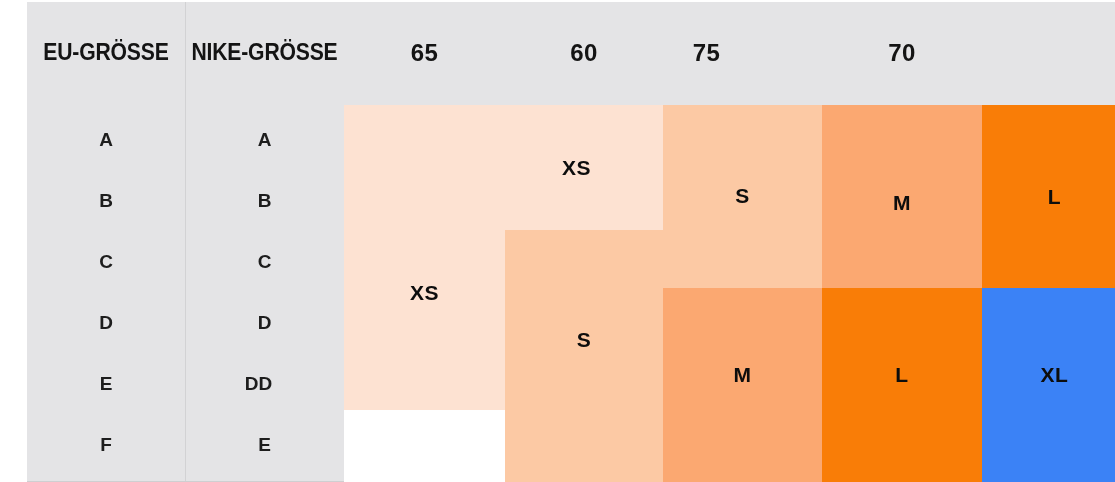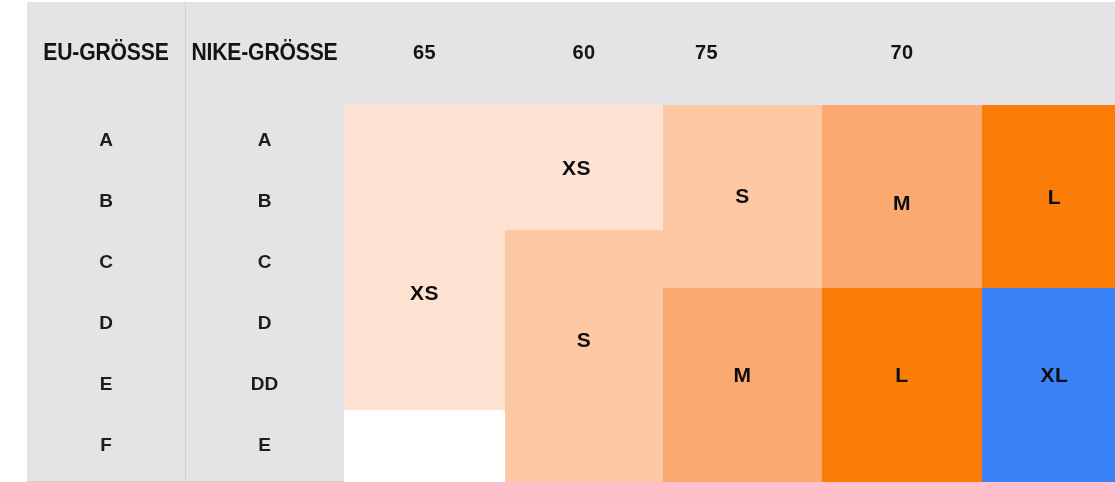--- a/index.html
+++ b/index.html
@@ -36,21 +36,21 @@
 
   
   .header-strip{
     position:absolute;left:317px;top:0;
     width:798px;height:105px;
     background:#e4e4e6;
   }
   .hdr-cell{
     position:absolute;top:0;height:105px;
     display:flex;align-items:center;justify-content:center;
-    font-size:20px;font-weight:700;color:#141414;
+    font-size:24px;font-weight:700;color:#141414;
     letter-spacing:.5px;
   }
   .corner-head{
     position:absolute;top:0;height:105px;
     display:flex;align-items:center;justify-content:center;
     font-size:23px;font-weight:700;color:#141414;
     letter-spacing:-0.2px;
     font-stretch:condensed;
     transform:scaleX(.92);
   }
@@ -108,21 +108,21 @@
   <div class="row-label" style="left:0;top:170px;width:158px;height:62px;">B</div>
   <div class="row-label" style="left:0;top:231px;width:158px;height:62px;">C</div>
   <div class="row-label" style="left:0;top:292px;width:158px;height:62px;">D</div>
   <div class="row-label" style="left:0;top:353px;width:158px;height:62px;">E</div>
   <div class="row-label" style="left:0;top:414px;width:158px;height:62px;">F</div>
 
   <div class="row-label" style="left:158px;top:109px;width:159px;height:62px;">A</div>
   <div class="row-label" style="left:158px;top:170px;width:159px;height:62px;">B</div>
   <div class="row-label" style="left:158px;top:231px;width:159px;height:62px;">C</div>
   <div class="row-label" style="left:158px;top:292px;width:159px;height:62px;">D</div>
-  <div class="row-label" style="left:158px;top:353px;width:159px;height:62px;">DD</div>
+  <div class="row-label" style="left:152px;top:353px;width:159px;height:62px;">DD</div>
   <div class="row-label" style="left:158px;top:414px;width:159px;height:62px;">E</div>
 
   <div class="matrix">
 
     <div class="zone" style="left:0;top:0;width:319px;height:125px;background:#fde2d2;">
       <span class="zone-label" style="transform:translateX(73px);">XS</span>
     </div>
 
     <div class="zone" style="left:0;top:125px;width:161px;height:180px;background:#fde2d2;">
       <span class="zone-label" style="transform:translateY(-27px);">XS</span>

